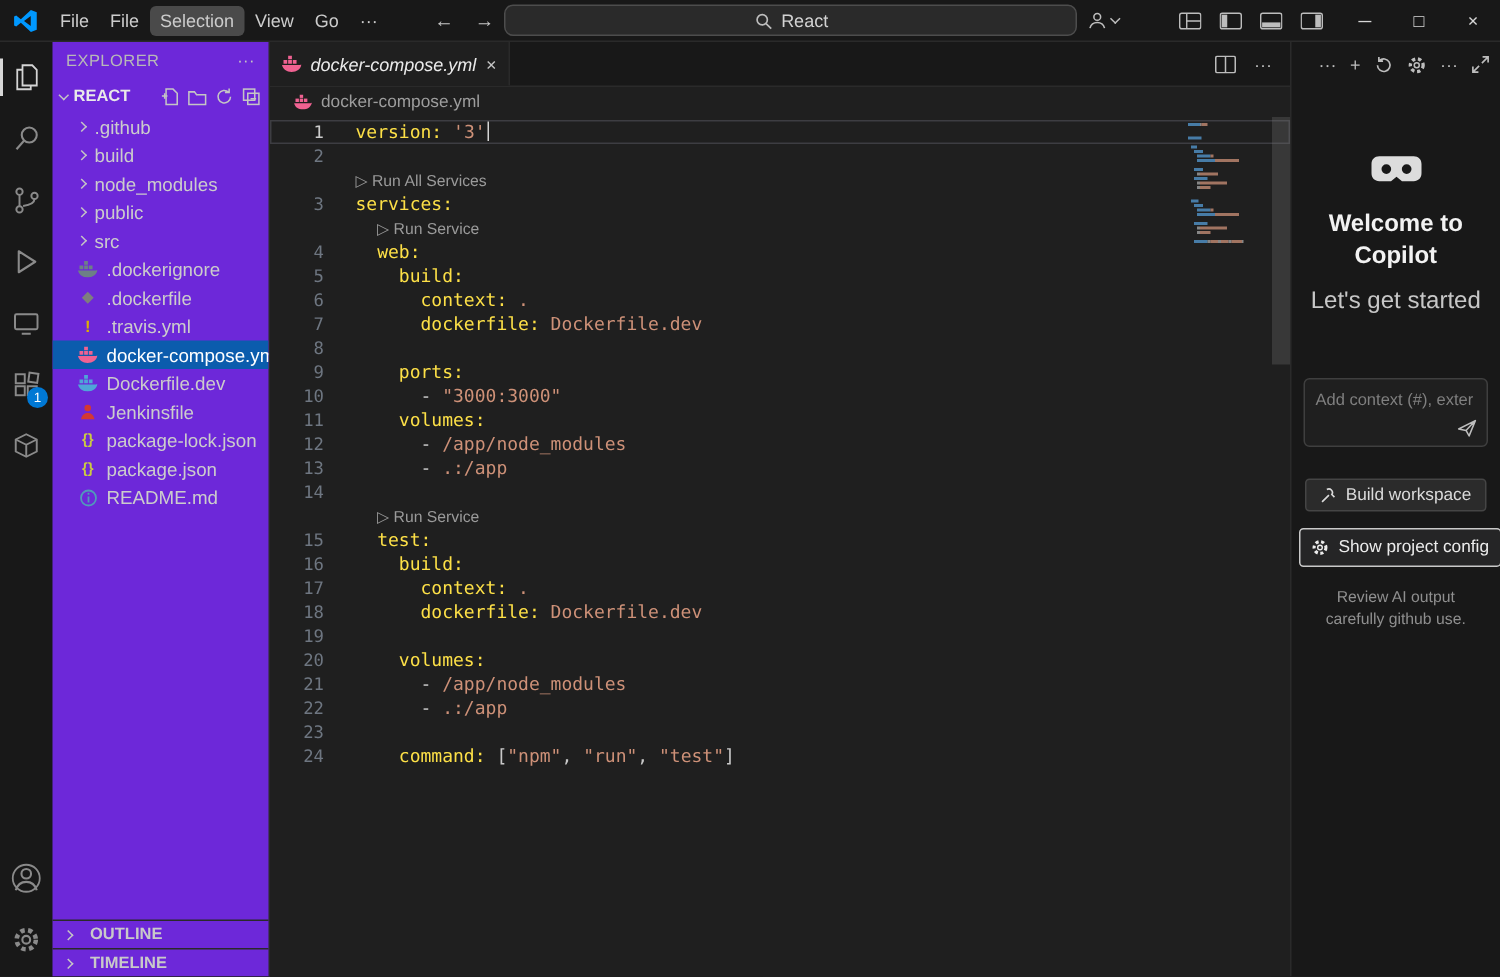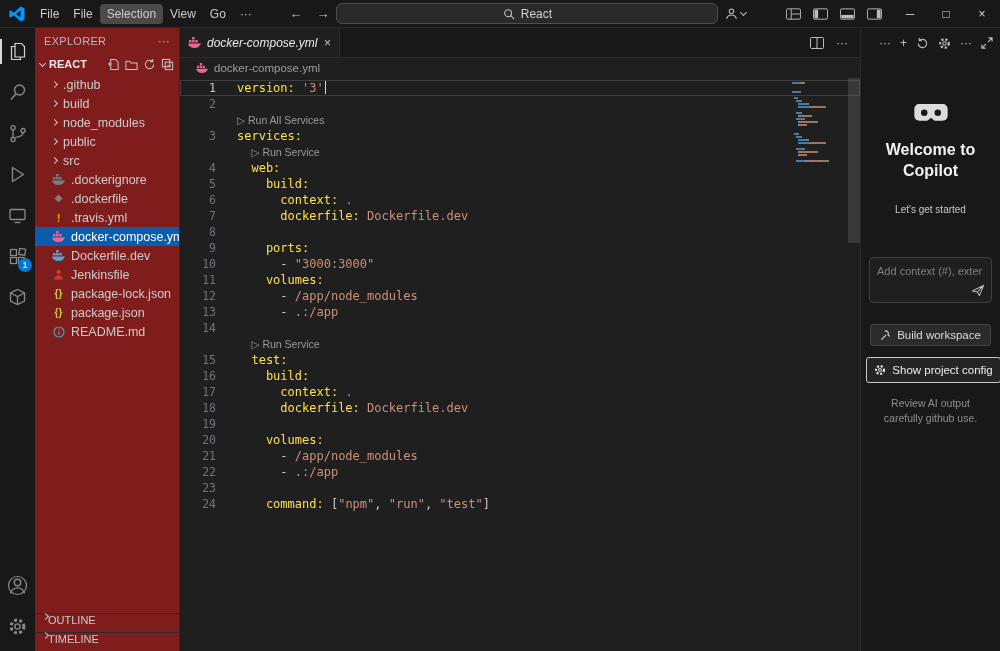--- a/index.html
+++ b/index.html
@@ -25,34 +25,34 @@
   .main { display:flex; height:623px; }
 
   
   .activitybar { width:35px; background:#181818; display:flex; flex-direction:column; align-items:center; padding-top:3px; flex:none; }
   .ab-icon { width:35px; height:41px; display:flex; align-items:center; justify-content:center; position:relative; cursor:pointer; }
   .ab-icon.active::before { content:""; position:absolute; left:0; top:8px; bottom:8px; width:2px; background:#d7d7d7; }
   .ab-badge { position:absolute; right:3px; bottom:5px; min-width:14px; height:14px; border-radius:8px; background:#0078d4; color:#fff; font-size:9px; display:flex; align-items:center; justify-content:center; padding:0 3px; }
   .ab-bottom { margin-top:auto; padding-bottom:4px; display:flex; flex-direction:column; align-items:center; }
 
   
-  .sidebar { width:145px; background:#7f1d1d; border-right:1px solid #2a2a2a; display:flex; flex-direction:column; flex:none; font-size:12.5px; }
+  .sidebar { width:145px; background:#6d28d9; border-right:1px solid #2a2a2a; display:flex; flex-direction:column; flex:none; font-size:12.5px; }
   .sb-header { height:25px; display:flex; align-items:center; padding:0 9px; color:#b8b8b8; font-size:11px; letter-spacing:.3px; flex:none; }
   .sb-header .more { margin-left:auto; color:#c5c5c5; }
   .sb-root { height:22px; display:flex; align-items:center; gap:4px; padding-left:5px; font-weight:700; font-size:11px; color:#e9e9e9; flex:none; }
   .sb-root-actions { margin-left:auto; display:flex; gap:5px; padding-right:5px; }
   .chev { width:5px; height:5px; border-right:1px solid #c5c5c5; border-bottom:1px solid #c5c5c5; flex:none; }
   .chev.down { transform:rotate(45deg); margin-top:-2px; }
   .chev.right { transform:rotate(-45deg); }
   .file-tree { flex:1; overflow:hidden; }
   .file-row { height:19px; display:flex; align-items:center; gap:6px; padding-left:17px; color:#cccccc; cursor:pointer; white-space:nowrap; }
   .file-row.selected { background:#0b5cad; color:#ffffff; }
   .ficon { width:13px; display:flex; justify-content:center; align-items:center; flex:none; font-size:10px; }
   .sb-bottom { margin-top:auto; flex:none; }
-  .sb-sec { height:19px; border-top:1px solid #2a2a2a; display:flex; align-items:flex-start; gap:0; padding-left:8px; font-weight:400; font-size:11px; color:#c9c9c9; }
+  .sb-sec { height:19px; border-top:1px solid #2a2a2a; display:flex; align-items:center; gap:12px; padding-left:8px; font-weight:700; font-size:11px; color:#c9c9c9; }
 
   
   .editor { flex:1; min-width:0; display:flex; flex-direction:column; background:#1f1f1f; position:relative; }
   .tabbar { height:30px; background:#181818; border-bottom:1px solid #2a2a2a; display:flex; align-items:stretch; }
   .tab { width:160px; background:#1f1f1f; border-right:1px solid #2a2a2a; display:flex; align-items:center; gap:6px; padding:0 8px; color:#eaeaea; font-style:italic; cursor:pointer; }
   .tab .close { margin-left:auto; color:#c5c5c5; font-style:normal; }
   .tab-actions { margin-left:auto; display:flex; align-items:center; gap:12px; padding-right:12px; color:#bdbdbd; }
   .breadcrumb { height:20px; display:flex; align-items:center; gap:6px; padding-left:15px; color:#9d9d9d; font-size:11.5px; flex:none; }
   .code-area { flex:1; position:relative; font-family:"DejaVu Sans Mono","Liberation Mono",monospace; font-size:12px; padding-top:2px; overflow:hidden; }
   .code-row { display:flex; height:16px; line-height:16px; white-space:pre; }
@@ -69,21 +69,21 @@
   .mm-row { height:2px; margin-bottom:1px; display:flex; }
   .mm-row span { height:2px; display:inline-block; flex:none; }
   .scrollbar-v { position:absolute; top:0; right:0; width:12px; height:165px; background:rgba(121,121,121,.28); }
 
   
   .copilot { width:140px; background:#181818; border-left:1px solid #2a2a2a; display:flex; flex-direction:column; flex:none; }
   .cp-header { height:30px; display:flex; align-items:center; justify-content:flex-end; gap:9px; padding-right:7px; color:#bdbdbd; flex:none; }
   .cp-body { display:flex; flex-direction:column; align-items:center; text-align:center; padding:0 8px; }
   .cp-logo { margin-top:44px; }
   .cp-title { margin-top:12px; width:112px; font-size:16px; font-weight:700; color:#f2f2f2; line-height:21px; }
-  .cp-sub { margin-top:23px; font-size:10px; color:#c7c7c7; }
+  .cp-sub { margin-top:11px; font-size:16px; color:#c7c7c7; }
   .cp-input { margin-top:42px; width:100%; height:46px; background:#1f1f1f; border:1px solid #3f3f3f; border-radius:4px; position:relative; text-align:left; padding:6px 7px; cursor:text; }
   .cp-placeholder { color:#7f7f7f; font-size:11px; }
   .cp-send { position:absolute; right:6px; bottom:5px; }
   .cp-btn { margin-top:21px; display:inline-flex; align-items:center; gap:6px; background:#2b2b2b; border:1px solid #454545; border-radius:3px; padding:4px 9px; font-size:11.5px; color:#dadada; cursor:pointer; }
   .cp-config { margin-top:11px; align-self:stretch; margin-right:-9px; margin-left:-3px; height:26px; display:flex; align-items:center; justify-content:center; gap:6px; background:#252526; border:1px solid #c9c9c9; border-radius:3px; font-size:11.5px; color:#ececec; cursor:pointer; }
   .cp-note { margin-top:13px; width:116px; font-size:10.5px; color:#8f8f8f; line-height:15px; }
 
   svg { display:block; }
 </style>
 </head>

